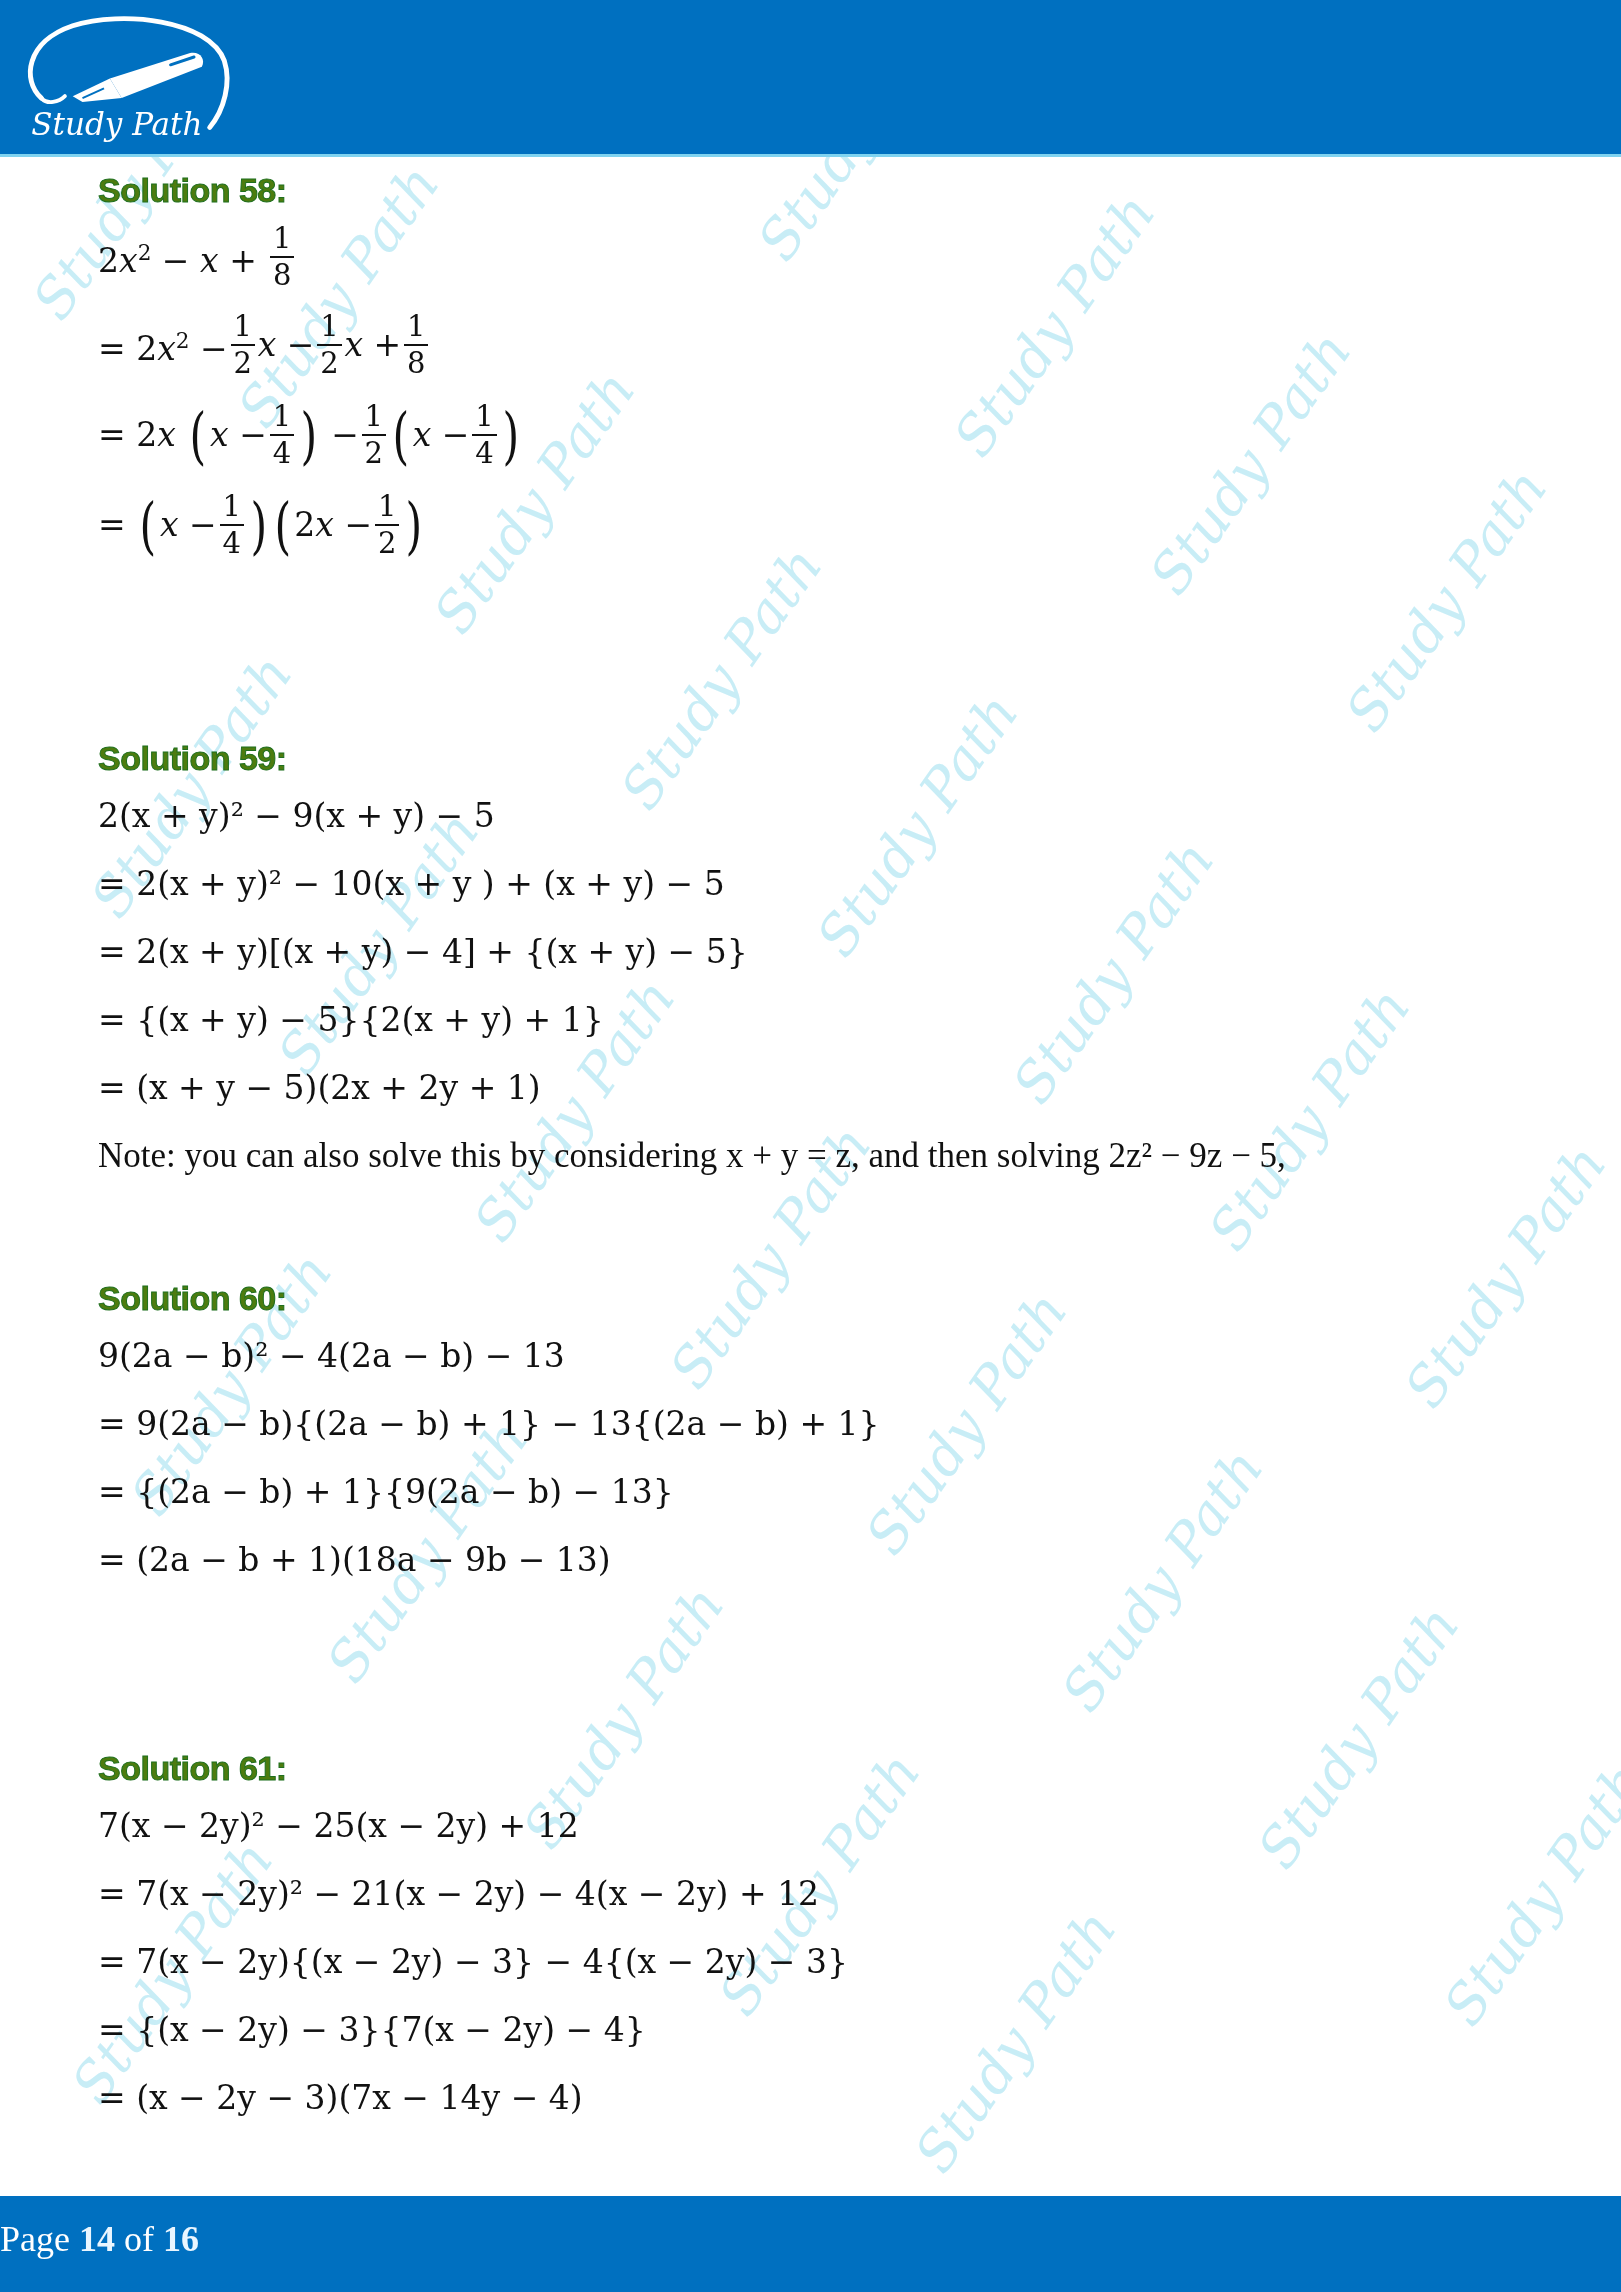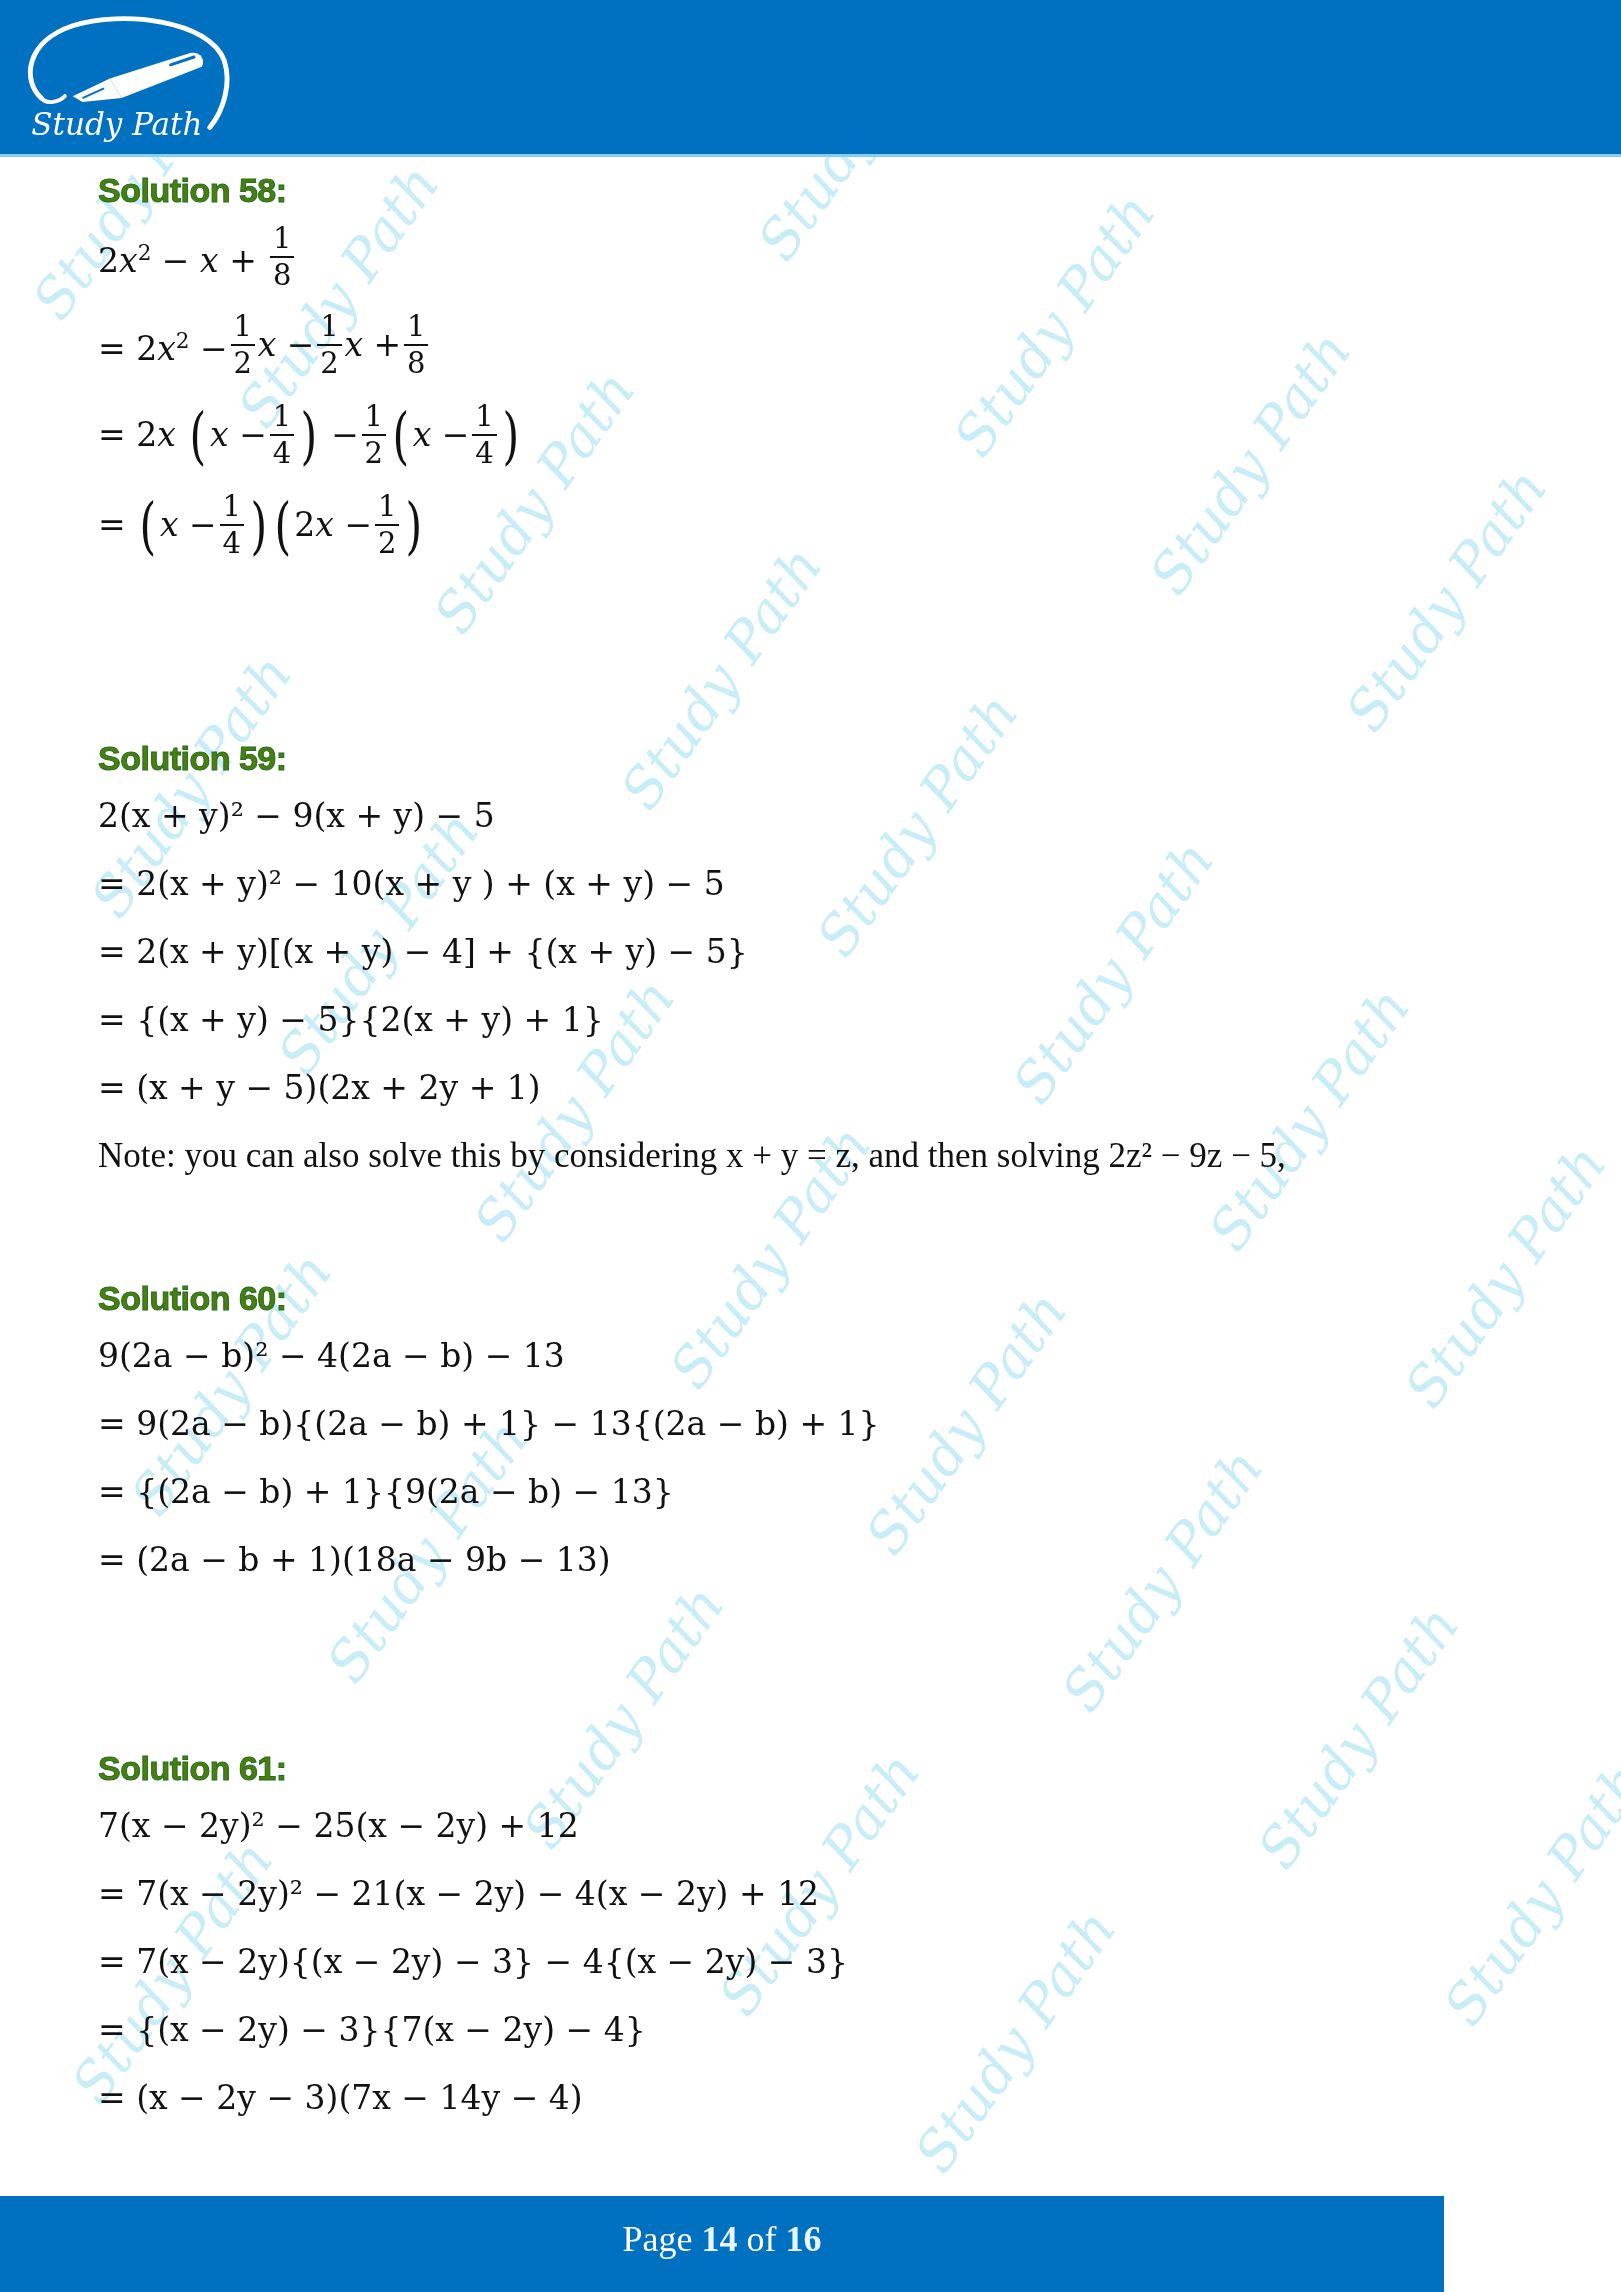--- a/index.html
+++ b/index.html
@@ -110,23 +110,23 @@
     line-height: 35px;
     margin: 0 2.9px;
   }
   .frac .num { border-bottom: 2px solid #111; padding: 0 2.9px; }
   .frac .den { padding: 0 2.9px; }
   .paren { font-size: 61px; line-height: 61px; font-weight: 200; transform: scaleX(0.7); display: inline-block; }
 
   .footer {
     position: absolute;
     left: 0; top: 2196px;
-    width: 1444px; height: 97px;
+    width: 1621px; height: 97px;
     background: #0070c0;
-    text-align: center;
+    text-align: left;
     color: #ffffff;
   }
   .footer .page-text {
     display: inline-block;
     margin-top: 21.6px;
     font-family: "Liberation Serif", "DejaVu Serif", serif;
     font-size: 36px;
   }
   .footer .page-num {
     font-weight: bold;

